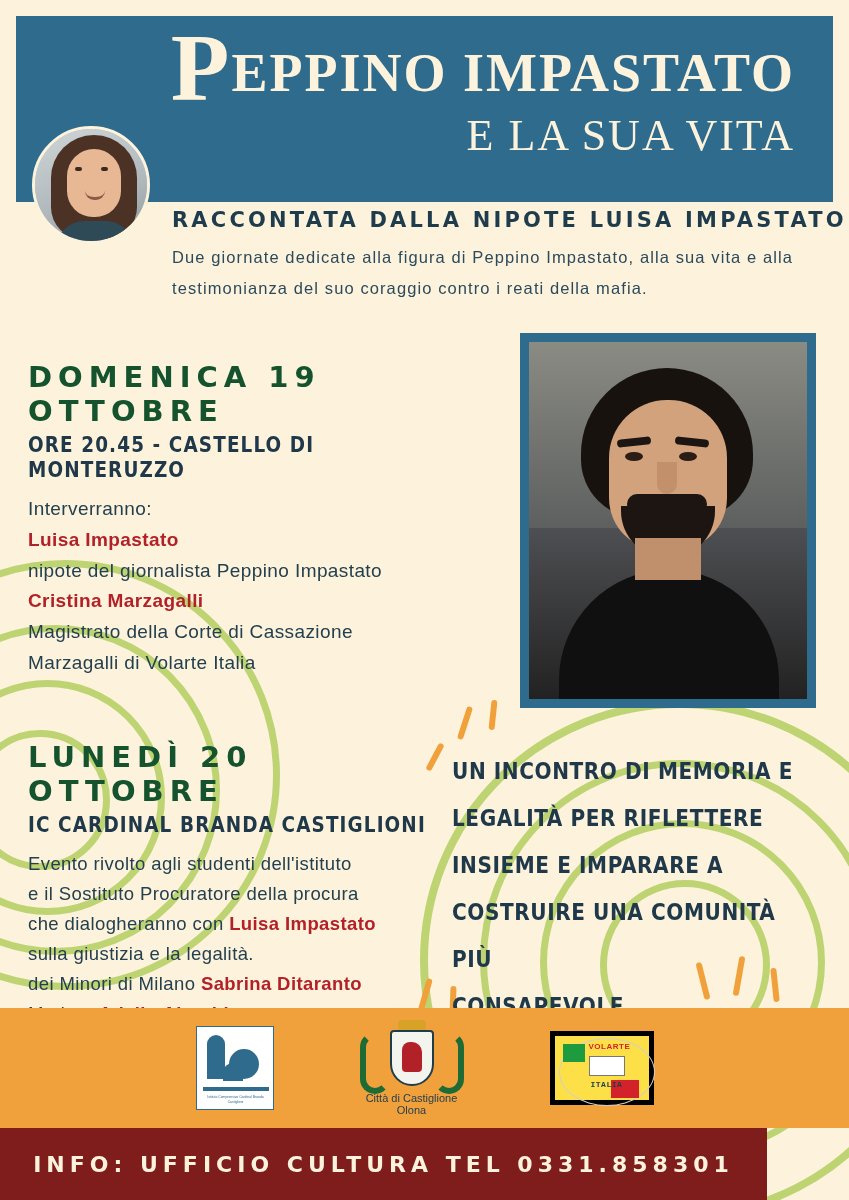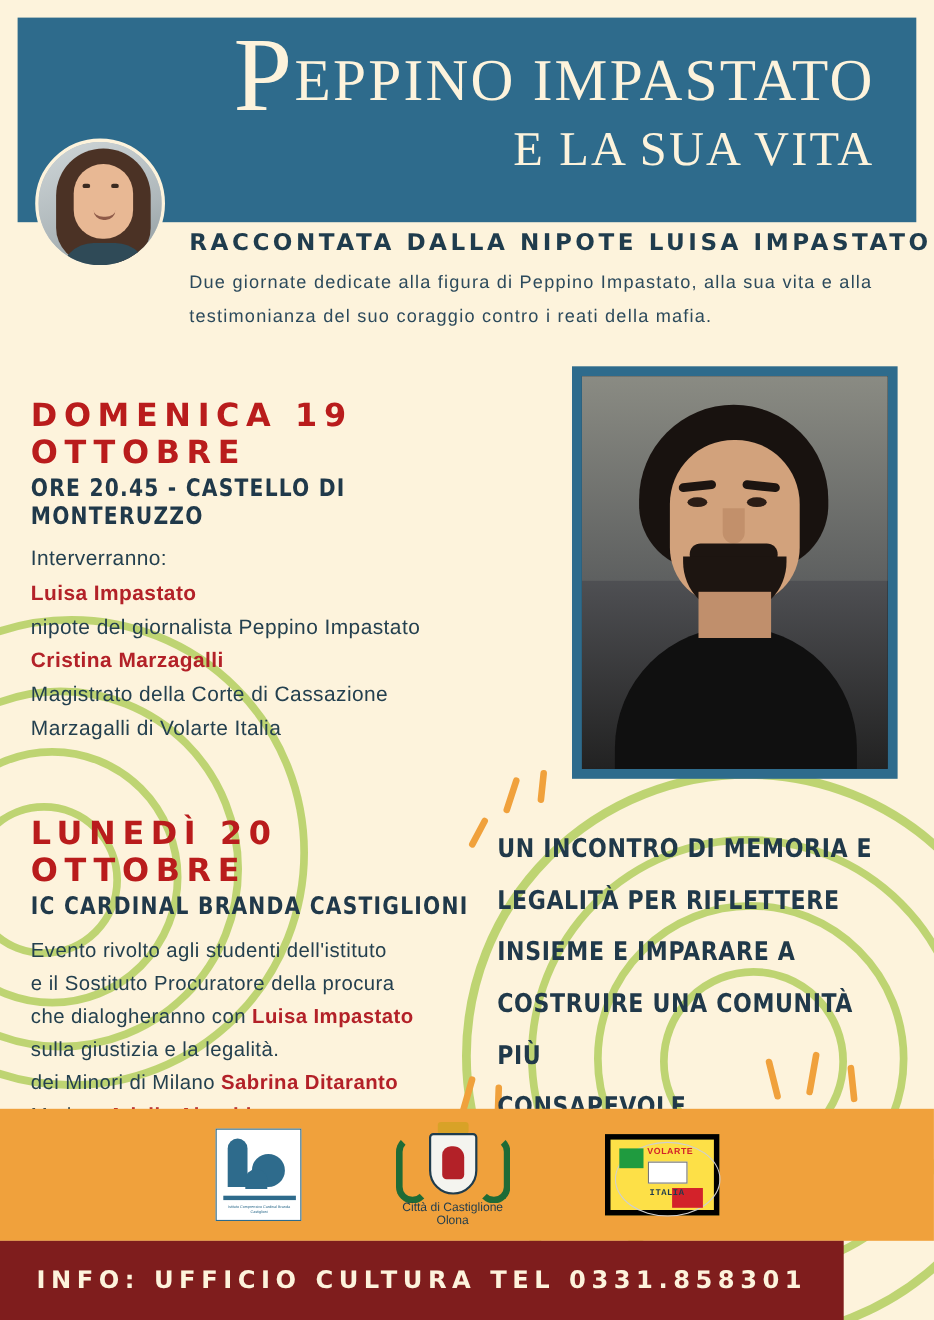--- a/index.html
+++ b/index.html
@@ -45,21 +45,21 @@
   }
   .title-wrap {
     position: absolute; right: 38px; top: 18px;
     text-align: right;
     color: #fdf3dc;
     font-family: "Liberation Serif", serif;
   }
   .title-line1 {
     font-size: 54px;
     letter-spacing: 2px;
-    font-weight: 400;
+    font-weight: 700;
     line-height: 1.05;
     white-space: nowrap;
     margin-left: 24px;
   }
   .title-line1 .drop {
     font-size: 96px;
     line-height: 0.7;
     vertical-align: -9px;
   }
   .title-line2 {
@@ -154,21 +154,21 @@
 
   
   .evt1 { position: absolute; left: 28px; top: 360px; width: 470px; z-index: 4; }
   .evt2 { position: absolute; left: 28px; top: 740px; width: 430px; z-index: 4; }
 
   .evt-date {
     font-family: "DejaVu Sans", sans-serif;
     font-weight: bold;
     font-size: 29px;
     letter-spacing: 6px;
-    color: #b91c1c;
+    color: #14532d;
   }
   .evt-place {
     font-family: "DejaVu Sans Condensed","DejaVu Sans", sans-serif;
     font-weight: bold;
     font-size: 22px;
     letter-spacing: 1.2px;
     color: #20394a;
     margin-top: 4px;
     transform: scaleX(.93);
     transform-origin: left center;

